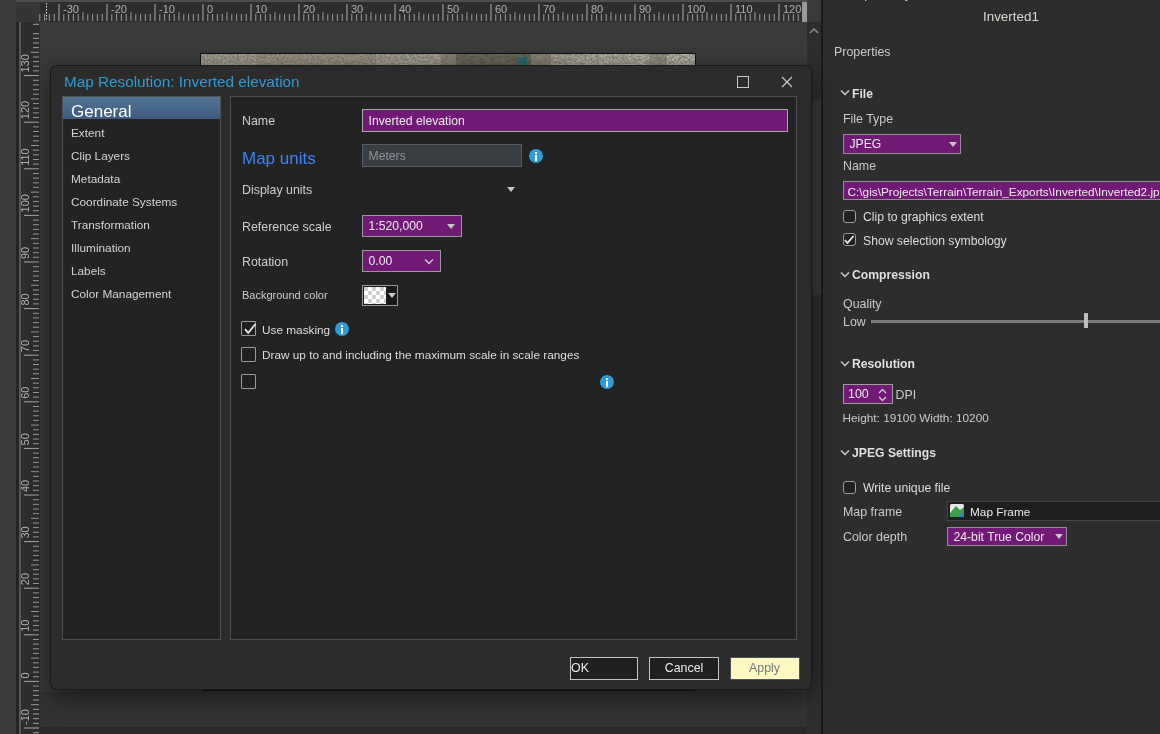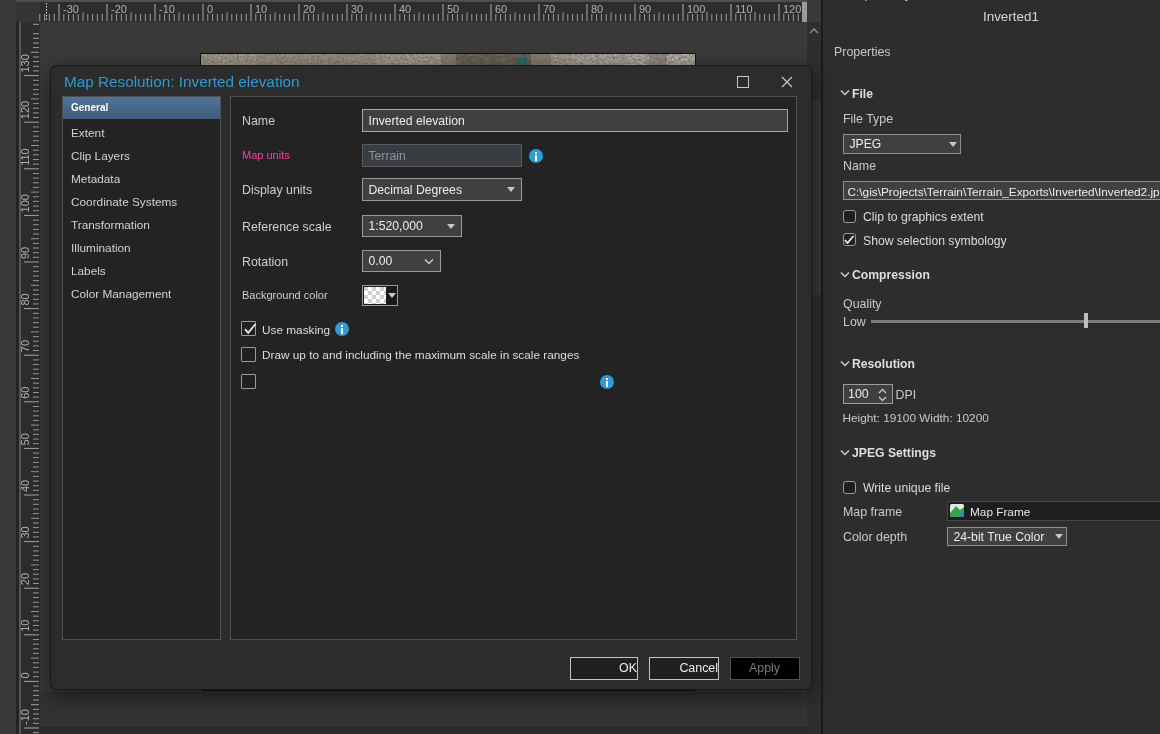--- a/index.html
+++ b/index.html
@@ -1,19 +1,19 @@
 <!DOCTYPE html>
 <html><head><meta charset="utf-8"><style>
 *{margin:0;padding:0;box-sizing:border-box}
 html,body{width:1160px;height:734px;overflow:hidden;background:#3a3a3a;
 font-family:"Liberation Sans",sans-serif;}
 .abs{position:absolute}
 .lbl{position:absolute;color:#c9c9c9;font-size:12.4px;white-space:nowrap}
 .sml{position:absolute;color:#dcdcdc;font-size:11.8px;white-space:nowrap}
-.inp{position:absolute;background:#404040;border:1px solid #9e9e9e;color:#ececec;font-size:12.2px;white-space:nowrap;overflow:hidden}
+.inp{position:absolute;background:#701a75;border:1px solid #9e9e9e;color:#ececec;font-size:12.2px;white-space:nowrap;overflow:hidden}
 .cb{position:absolute;width:14px;height:14px;background:#202020;border:1px solid #9b9b9b;border-radius:2px}
 .arrow{position:absolute;width:0;height:0;border-left:4px solid transparent;border-right:4px solid transparent;border-top:5px solid #c8c8c8}
 .sechd{position:absolute;color:#dfdfdf;font-size:12.2px;font-weight:bold;white-space:nowrap}
 </style></head>
 <body>
 <div class="abs" style="left:16px;top:0;width:1160px;height:734px;background:#3a3a3a">
 <div class="abs" style="left:24px;top:22px;width:767px;height:712px;background:#3a3a3a"></div>
 <div class="abs" style="left:24px;top:692px;width:767px;height:42px;background:#333333"></div>
 <div class="abs" style="left:24px;top:727px;width:767px;height:7px;background:#2a2a2a"></div>
 <div class="abs" style="left:184px;top:53px;width:496px;height:14px;background:#0f0f0f">
@@ -475,43 +475,42 @@
 <div class="abs" style="left:35px;top:66px;width:760px;height:623px;background:#2c2c2c;border-radius:6px;box-shadow:0 0 0 1px #1a1a1a,0 6px 24px rgba(0,0,0,0.6)">
 <div class="abs" style="left:13px;top:7px;color:#2f9ad2;font-size:15.3px">Map Resolution: Inverted elevation</div>
 <svg class="abs" style="left:686px;top:10px" width="12" height="12">
         <rect x="0.5" y="0.5" width="11" height="11" fill="none" stroke="#c8c8c8"></rect>
       </svg>
 <svg class="abs" style="left:730px;top:10px" width="12" height="12">
         <path d="M1 1 L11 11 M11 1 L1 11" stroke="#c8c8c8" stroke-width="1.2"></path>
       </svg>
 <div class="abs" style="left:10.5px;top:30px;width:159px;height:544px;background:#232323;border:1px solid #4f4f4f"></div>
 <div class="abs" style="left:11.5px;top:31px;width:157px;height:22px;background:linear-gradient(#527597,#3c5a7c)"></div>
-<div class="abs" style="left:20px;top:36px;color:#ffffff;font-size:10px;font-weight:bold">General</div>
+<div class="abs" style="left:20px;top:36px;color:#ffffff;font-size:17px;font-weight:normal">General</div>
 <div class="abs" style="left:20px;top:59.5px;color:#d2d2d2;font-size:11.8px;white-space:nowrap">Extent</div>
 <div class="abs" style="left:20px;top:82.6px;color:#d2d2d2;font-size:11.8px;white-space:nowrap">Clip Layers</div>
 <div class="abs" style="left:20px;top:105.7px;color:#d2d2d2;font-size:11.8px;white-space:nowrap">Metadata</div>
 <div class="abs" style="left:20px;top:128.8px;color:#d2d2d2;font-size:11.8px;white-space:nowrap">Coordinate Systems</div>
 <div class="abs" style="left:20px;top:151.9px;color:#d2d2d2;font-size:11.8px;white-space:nowrap">Transformation</div>
 <div class="abs" style="left:20px;top:175.0px;color:#d2d2d2;font-size:11.8px;white-space:nowrap">Illumination</div>
 <div class="abs" style="left:20px;top:198.1px;color:#d2d2d2;font-size:11.8px;white-space:nowrap">Labels</div>
 <div class="abs" style="left:20px;top:221.2px;color:#d2d2d2;font-size:11.8px;white-space:nowrap">Color Management</div>
 <div class="abs" style="left:179px;top:30px;width:567px;height:544px;background:#232323;border:1px solid #4f4f4f"></div>
 <div class="lbl" style="left:191px;top:47.5px;color:#cdcdcd;font-size:12.4px">Name</div>
-<div class="lbl" style="left:191px;top:83.0px;color:#ec4899;font-size:11px">Map units</div>
+<div class="lbl" style="left:191px;top:83.0px;color:#3b82f6;font-size:17px">Map units</div>
 <div class="lbl" style="left:191px;top:117.0px;color:#cdcdcd;font-size:12.4px">Display units</div>
 <div class="lbl" style="left:191px;top:153.5px;color:#cdcdcd;font-size:12.4px">Reference scale</div>
 <div class="lbl" style="left:191px;top:188.5px;color:#cdcdcd;font-size:12.4px">Rotation</div>
 <div class="lbl" style="left:191px;top:223.0px;color:#cdcdcd;font-size:11px">Background color</div>
 <div class="inp" style="left:310.5px;top:42.5px;width:426px;height:23px;border-color:#a8a8a8;padding:4px 0 0 6px">Inverted elevation</div>
-<div class="inp" style="left:310.5px;top:77.5px;width:160px;height:23.5px;background:#383d42;border-color:#555b61;color:#8e9398;padding:4px 0 0 6px">Terrain</div>
+<div class="inp" style="left:310.5px;top:77.5px;width:160px;height:23.5px;background:#383d42;border-color:#555b61;color:#8e9398;padding:4px 0 0 6px">Meters</div>
 <div class="abs" style="left:478px;top:83px;width:14px;height:14px;border-radius:50%;background:#2e9bd6">
         <div style="position:absolute;left:6px;top:2.5px;width:2px;height:2.5px;background:#fff"></div>
         <div style="position:absolute;left:6px;top:6px;width:2px;height:5.5px;background:#fff"></div>
       </div>
-<div class="inp" style="left:310.5px;top:112px;width:160px;height:22.5px;border-color:#999;padding:3.5px 0 0 6px">Decimal Degrees</div>
 <div class="arrow" style="left:456px;top:121px"></div>
 <div class="inp" style="left:310.5px;top:148.5px;width:100px;height:22px;border-color:#999;padding:3px 0 0 6px">1:520,000</div>
 <div class="arrow" style="left:396px;top:157.5px"></div>
 <div class="inp" style="left:310.5px;top:184px;width:79px;height:22px;border-color:#999;padding:3px 0 0 6px">0.00</div>
 <svg class="abs" style="left:373px;top:191.5px" width="10" height="7">
         <path d="M1 1.5 L5 5.5 L9 1.5" stroke="#c9c9c9" stroke-width="1.5" fill="none"></path>
       </svg>
 <div class="abs" style="left:310.5px;top:218.5px;width:36px;height:21.5px;background:#191919;border:1px solid #999"></div>
 <div class="abs" style="left:312.5px;top:220.5px;width:22px;height:17.5px;background:conic-gradient(#fff 0 25%,#cfcfcf 0 50%,#fff 0 75%,#cfcfcf 0) 0 0/8px 8px,#fff"></div>
 <div class="arrow" style="left:336.5px;top:227px"></div>
@@ -524,16 +523,16 @@
         <div style="position:absolute;left:6px;top:2.5px;width:2px;height:2.5px;background:#fff"></div>
         <div style="position:absolute;left:6px;top:6px;width:2px;height:5.5px;background:#fff"></div>
       </div>
 <div class="cb" style="left:190px;top:281px;width:14.5px;height:14.5px;border-radius:1px"></div>
 <div class="sml" style="left:211px;top:282px">Draw up to and including the maximum scale in scale ranges</div>
 <div class="cb" style="left:190px;top:308px;width:14.5px;height:14.5px;border-radius:1px"></div>
 <div class="abs" style="left:549px;top:309px;width:14px;height:14px;border-radius:50%;background:#2e9bd6">
         <div style="position:absolute;left:6px;top:2.5px;width:2px;height:2.5px;background:#fff"></div>
         <div style="position:absolute;left:6px;top:6px;width:2px;height:5.5px;background:#fff"></div>
       </div>
-<div class="abs" style="left:519px;top:590.5px;width:68px;height:23px;background:#1f1f1f;border:1px solid #c4c4c4;color:#ececec;font-size:12.4px;text-align:right;line-height:21px">OK</div>
-<div class="abs" style="left:598px;top:590.5px;width:70px;height:23px;background:#1f1f1f;border:1px solid #c4c4c4;color:#ececec;font-size:12.4px;text-align:right;line-height:21px">Cancel</div>
-<div class="abs" style="left:678.5px;top:590.5px;width:70px;height:23px;background:#000000;border:1px solid #4e5254;color:#75797b;font-size:12.4px;text-align:center;line-height:21px">Apply</div>
+<div class="abs" style="left:519px;top:590.5px;width:68px;height:23px;background:#1f1f1f;border:1px solid #c4c4c4;color:#ececec;font-size:12.4px;text-align:left;line-height:21px">OK</div>
+<div class="abs" style="left:598px;top:590.5px;width:70px;height:23px;background:#1f1f1f;border:1px solid #c4c4c4;color:#ececec;font-size:12.4px;text-align:center;line-height:21px">Cancel</div>
+<div class="abs" style="left:678.5px;top:590.5px;width:70px;height:23px;background:#fef9c3;border:1px solid #4e5254;color:#75797b;font-size:12.4px;text-align:center;line-height:21px">Apply</div>
 </div>
 </div>
 </body></html>

